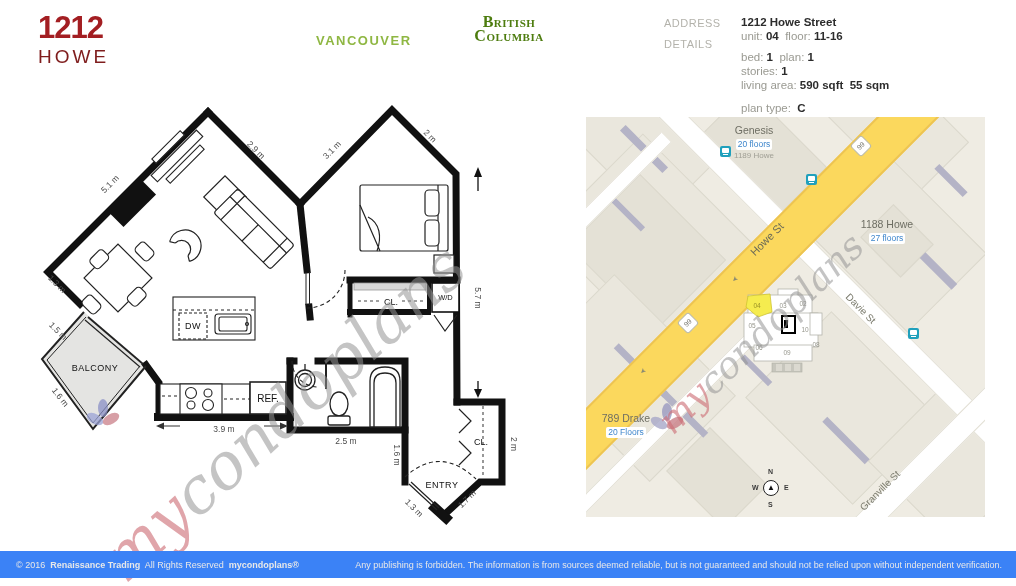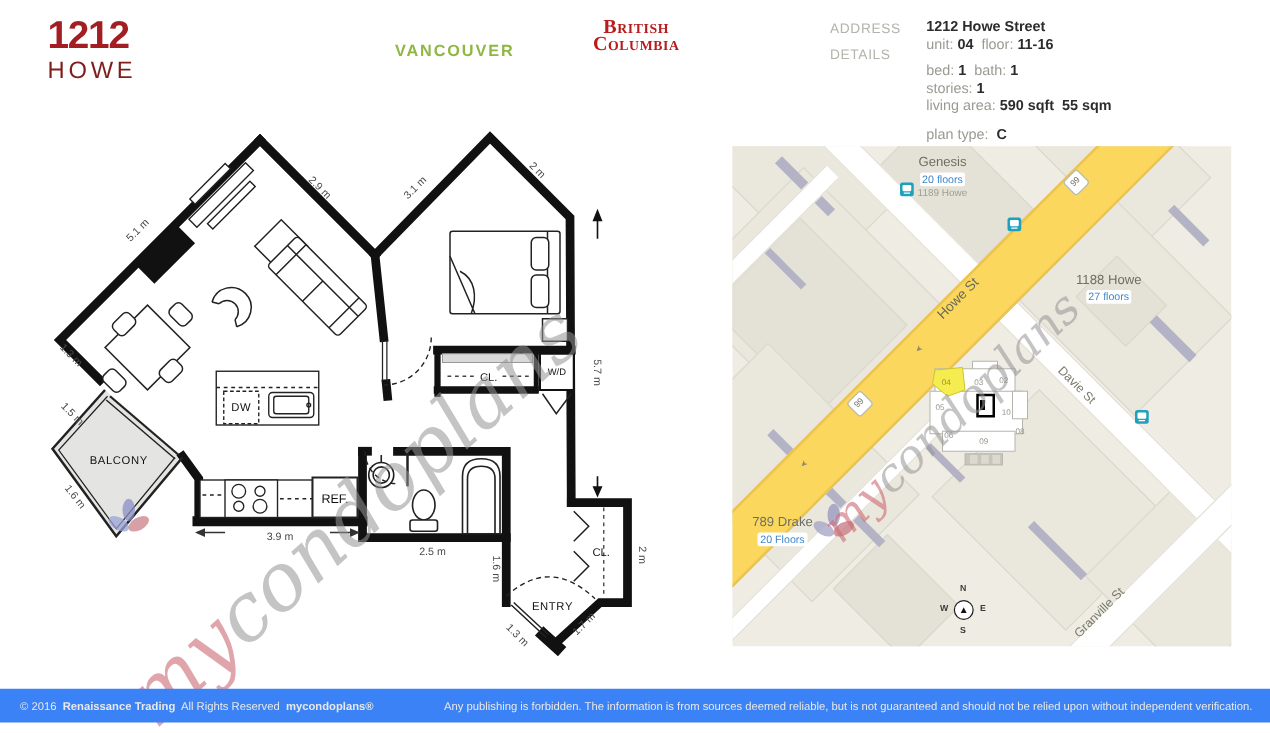--- a/index.html
+++ b/index.html
@@ -7,21 +7,21 @@
        font-family:"Liberation Sans",sans-serif;}
 
   
   .logo{position:absolute;left:38px;top:12px;}
   .logo-1212{font-size:31px;font-weight:800;letter-spacing:-1px;color:#A31E22;line-height:1;}
   .logo-howe{font-size:19px;font-weight:400;letter-spacing:3px;color:#7f1d1d;line-height:1;margin-top:4px;}
   .city{position:absolute;left:316px;top:33px;font-size:13px;font-weight:bold;
         letter-spacing:1.5px;color:#8FB743;}
   .bc{position:absolute;left:443px;top:15px;width:132px;text-align:center;
       font-family:"Liberation Serif",serif;font-variant:small-caps;font-weight:600;
-      font-size:16px;line-height:0.85;color:#b91c1c;letter-spacing:0.5px;}
+      font-size:16px;line-height:0.85;color:#4d7c0f;letter-spacing:0.5px;}
   .hlabel{position:absolute;font-size:11px;letter-spacing:.5px;color:#B3B2AB;}
   .addr-label{left:664px;top:17px;} .det-label{left:664px;top:38px;}
   .hblock{position:absolute;left:741px;font-size:11.5px;color:#2c2c2c;line-height:14px;}
   .addr-vals{top:15px;} .det-vals{top:50px;}
   .hblock .k{color:#9a9a92;font-weight:400;text-align:center;}
   .hblock .v{color:#2c2c2c;font-weight:bold;}
   .street-name{font-weight:bold;}
   .plan-type{margin-top:9px;}
 
   
@@ -101,21 +101,21 @@
       <span class="k">floor:</span>
       <span class="v">11-16</span>
     </div>
   </div>
 
   <div class="hlabel det-label">DETAILS</div>
   <div class="hblock det-vals">
     <div>
       <span class="k">bed:</span>
       <span class="v">1</span>&nbsp;
-      <span class="k">bath:</span>
+      <span class="k">plan:</span>
       <span class="v">1</span>
     </div>
     <div>
       <span class="k">stories:</span>
       <span class="v">1</span>
     </div>
     <div>
       <span class="k">living area:</span>
       <span class="v">590 sqft</span>&nbsp;
       <span class="v">55 sqm</span>

